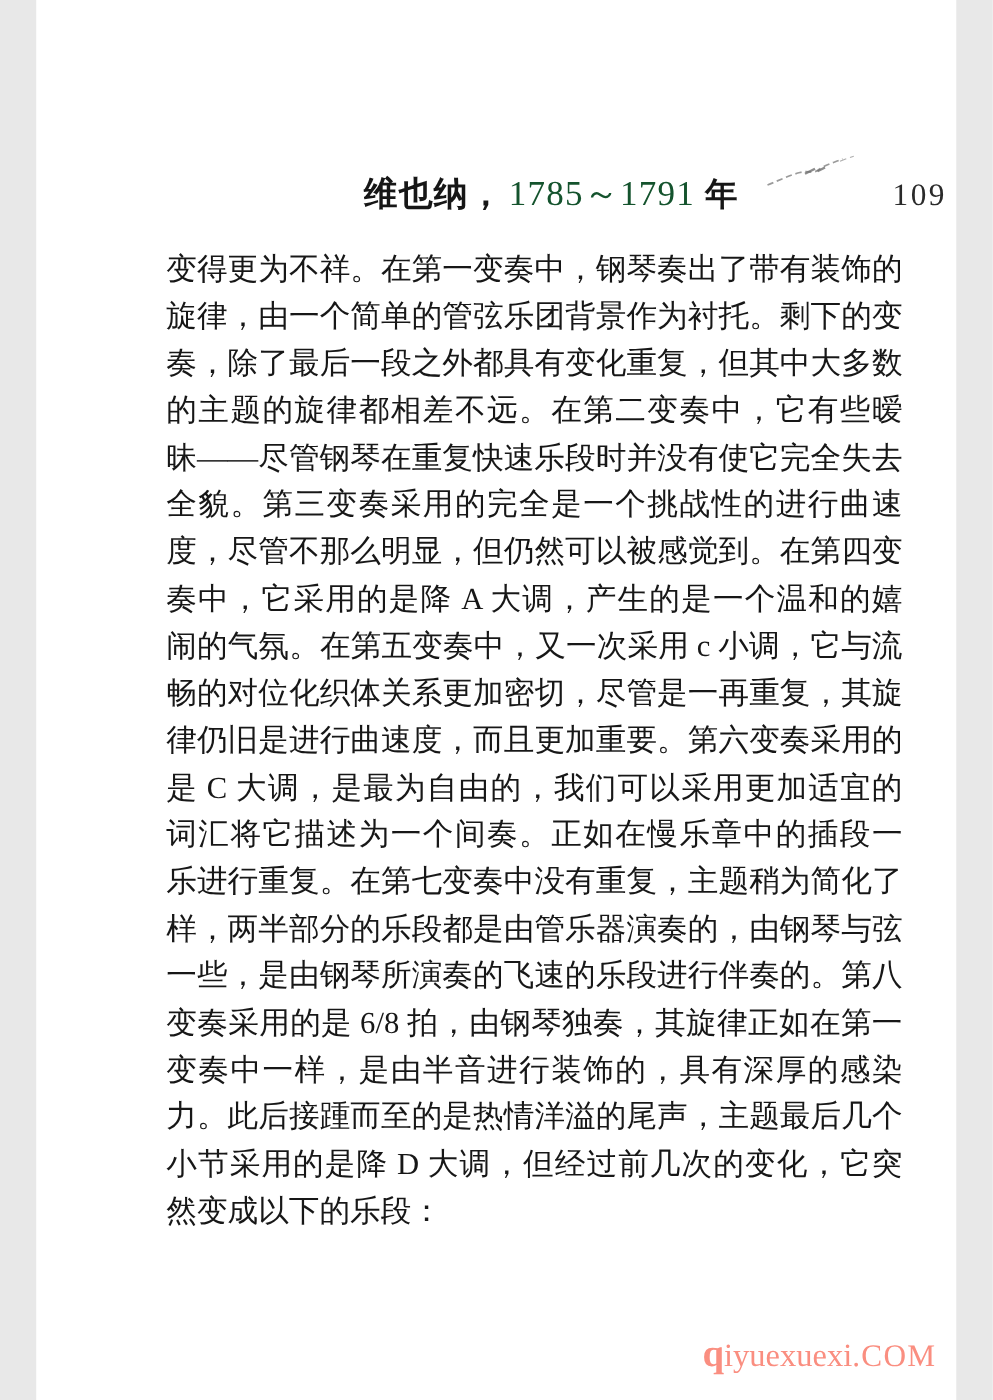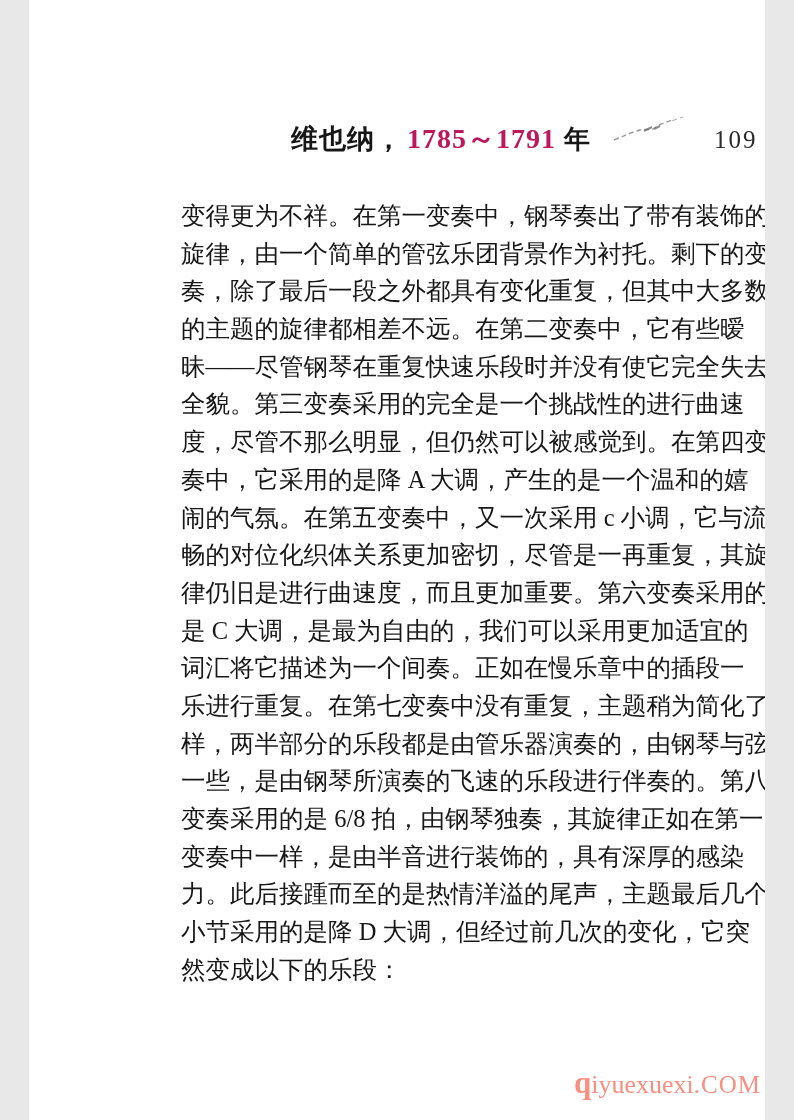--- a/index.html
+++ b/index.html
@@ -27,25 +27,26 @@
     align-items: baseline;
     white-space: nowrap;
   }
   .head-title {
     font-weight: bold;
     font-size: 27px;
     letter-spacing: 1px;
     color: #161616;
   }
   .head-years {
-    font-weight: bold;
+    font-weight: normal;
     font-size: 28px;
     letter-spacing: 1px;
     margin-left: 4px;
-    color: #be185d;
+    color: #14532d;
+    margin-top: 16px;
   }
   .head-year-char {
     font-weight: bold;
     font-size: 26px;
     margin-left: 8px;
     color: #161616;
   }
   .head-flourish {
     margin-left: 20px;
     align-self: center;
@@ -67,32 +68,31 @@
     width: 589px;
     font-size: 24.5px;
     color: #171717;
   }
   .text-line {
     height: 37.7px;
     line-height: 37.7px;
     text-align: justify;
     text-align-last: justify;
     white-space: nowrap;
-    margin-left: 48px;
   }
   .text-line.last-line {
     text-align: right;
     text-align-last: left;
   }
 
   
   .watermark {
     position: absolute;
     top: 1066px;
-    right: 4px;
+    right: 16px;
     color: #fa8e80;
     white-space: nowrap;
     line-height: 34px;
   }
   .wm-prefix {
     font-weight: bold;
     font-size: 31px;
   }
   .wm-middle {
     font-weight: normal;

